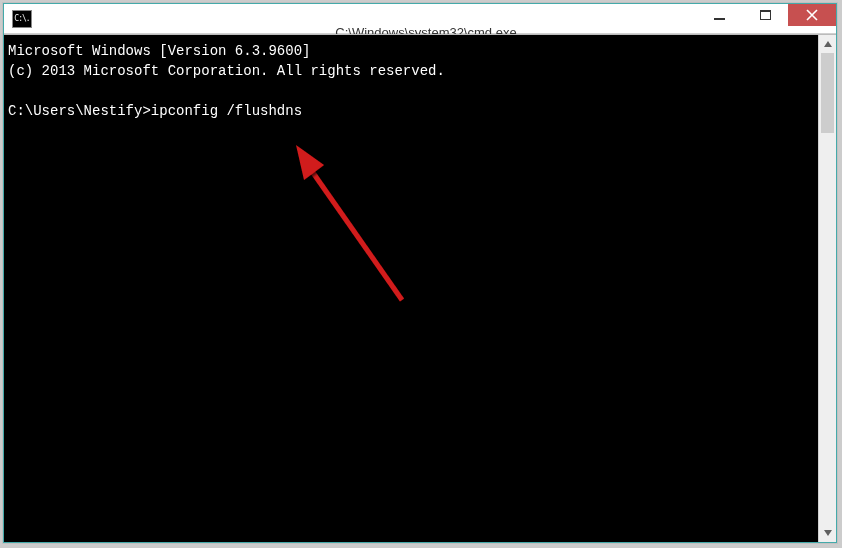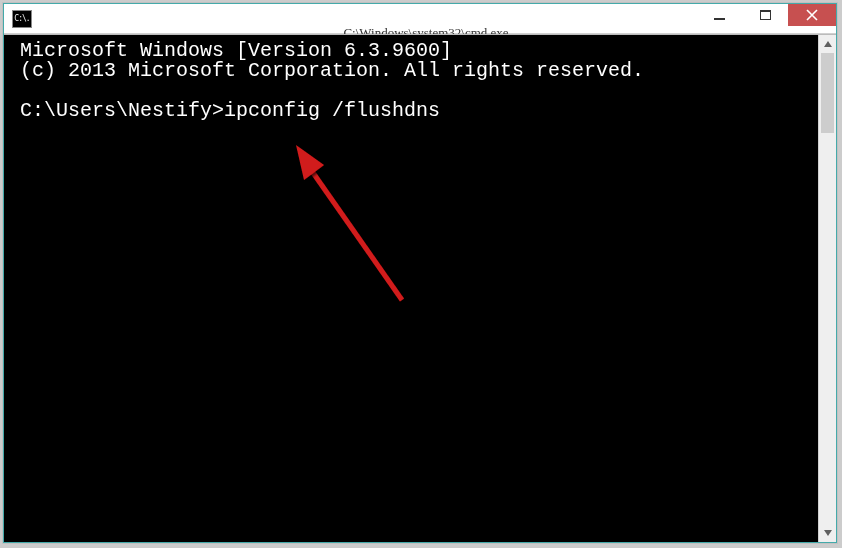--- a/index.html
+++ b/index.html
@@ -41,21 +41,21 @@
   }
   .titlebar .sysicon span{
     color:#eee; font-size:8px; font-family:monospace; letter-spacing:-1px;
   }
   .titlebar .title {
     position:absolute;
     left:12px; right:0;
     text-align:center;
     font-size: 13px;
     color: #333;
-    font-family: Liberation Serif, serif;
+    font-family: Liberation Sans, sans-serif;
     pointer-events: none;
     margin-top: 28px;
   }
   .winbuttons { position:absolute; right:0; top:0; height:22px; display:flex; }
   .winbtn {
     width: 46px; height: 22px;
     display:flex; align-items:center; justify-content:center;
     background: #fff;
     font-size: 14px;
     color:#333;
@@ -69,23 +69,23 @@
     display:flex;
     background:#000;
     border-top:1px solid #bbb;
     position:relative;
   }
   .console {
     flex:1;
     background:#000;
     color:#fff;
     font-family: Consolas, "Courier New", monospace;
-    font-size: 20px;
+    font-size: 14px;
     line-height: 20px;
-    padding: 6px 4px 4px 16px;
+    padding: 6px 4px 4px 4px;
     white-space: pre;
     overflow:hidden;
     position:relative;
   }
   .scrollbar {
     width: 18px;
     background: #efefef;
     display:flex;
     flex-direction:column;
     border-left:1px solid #d0d0d0;

